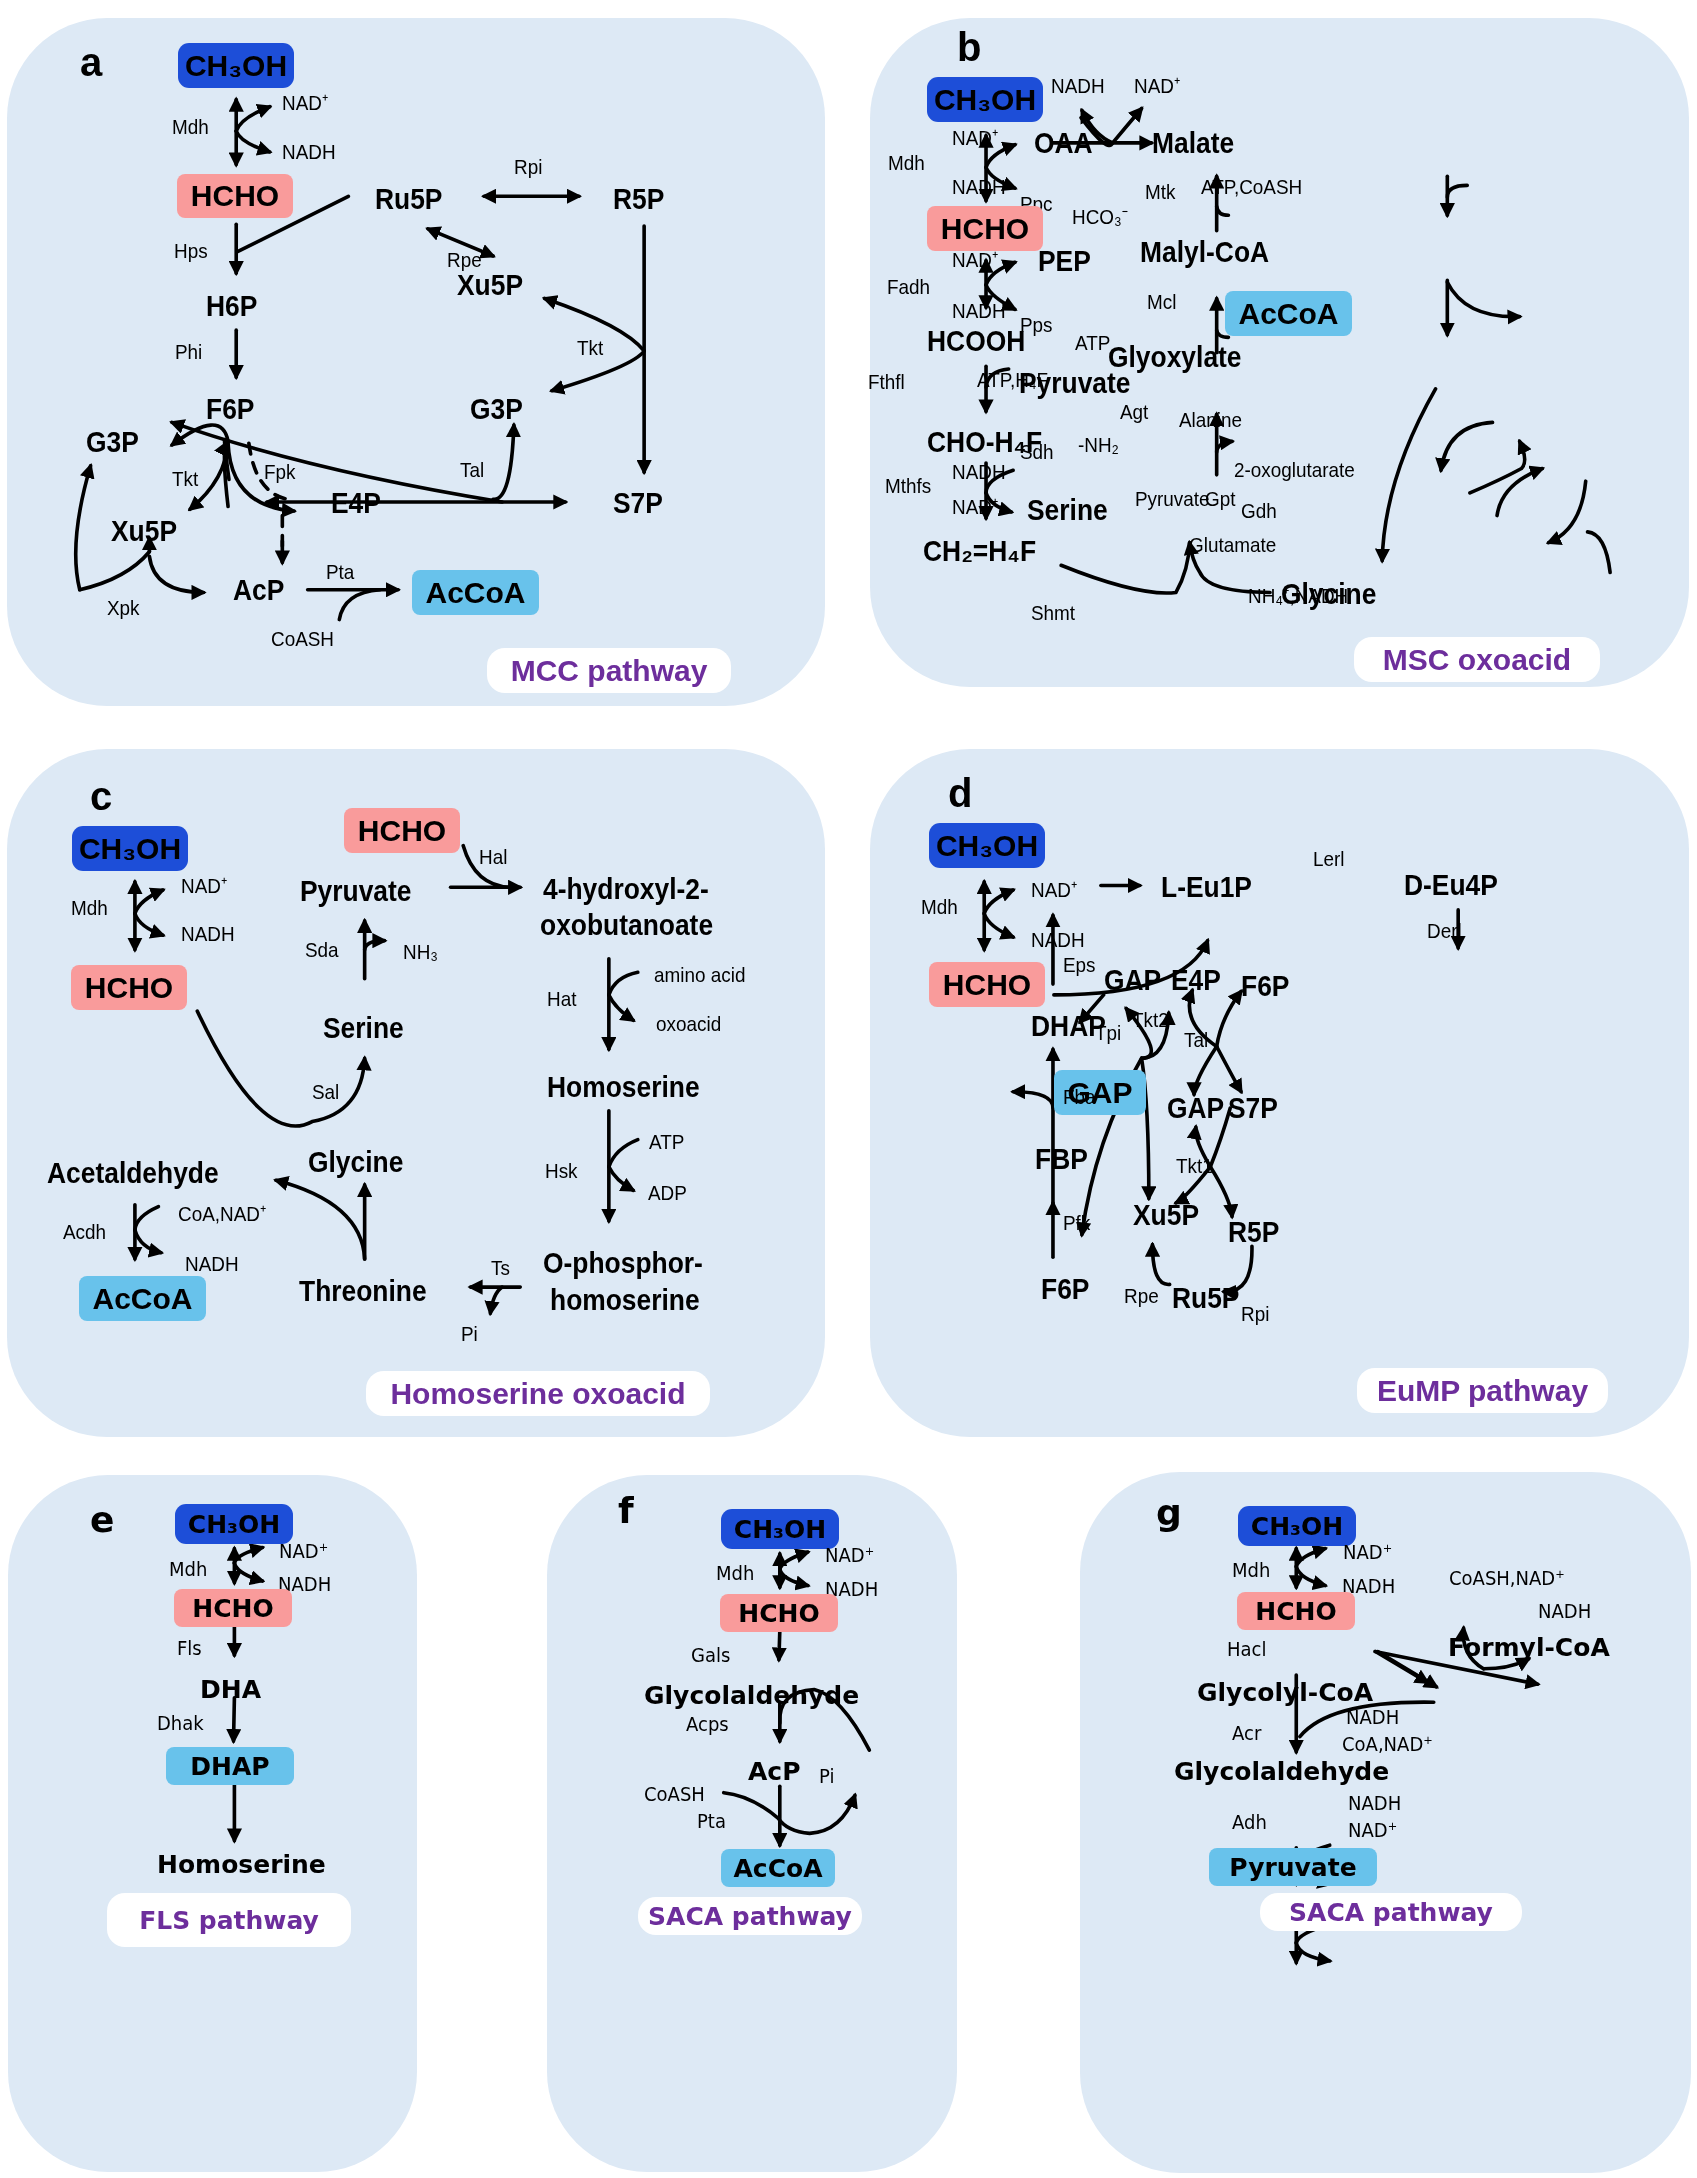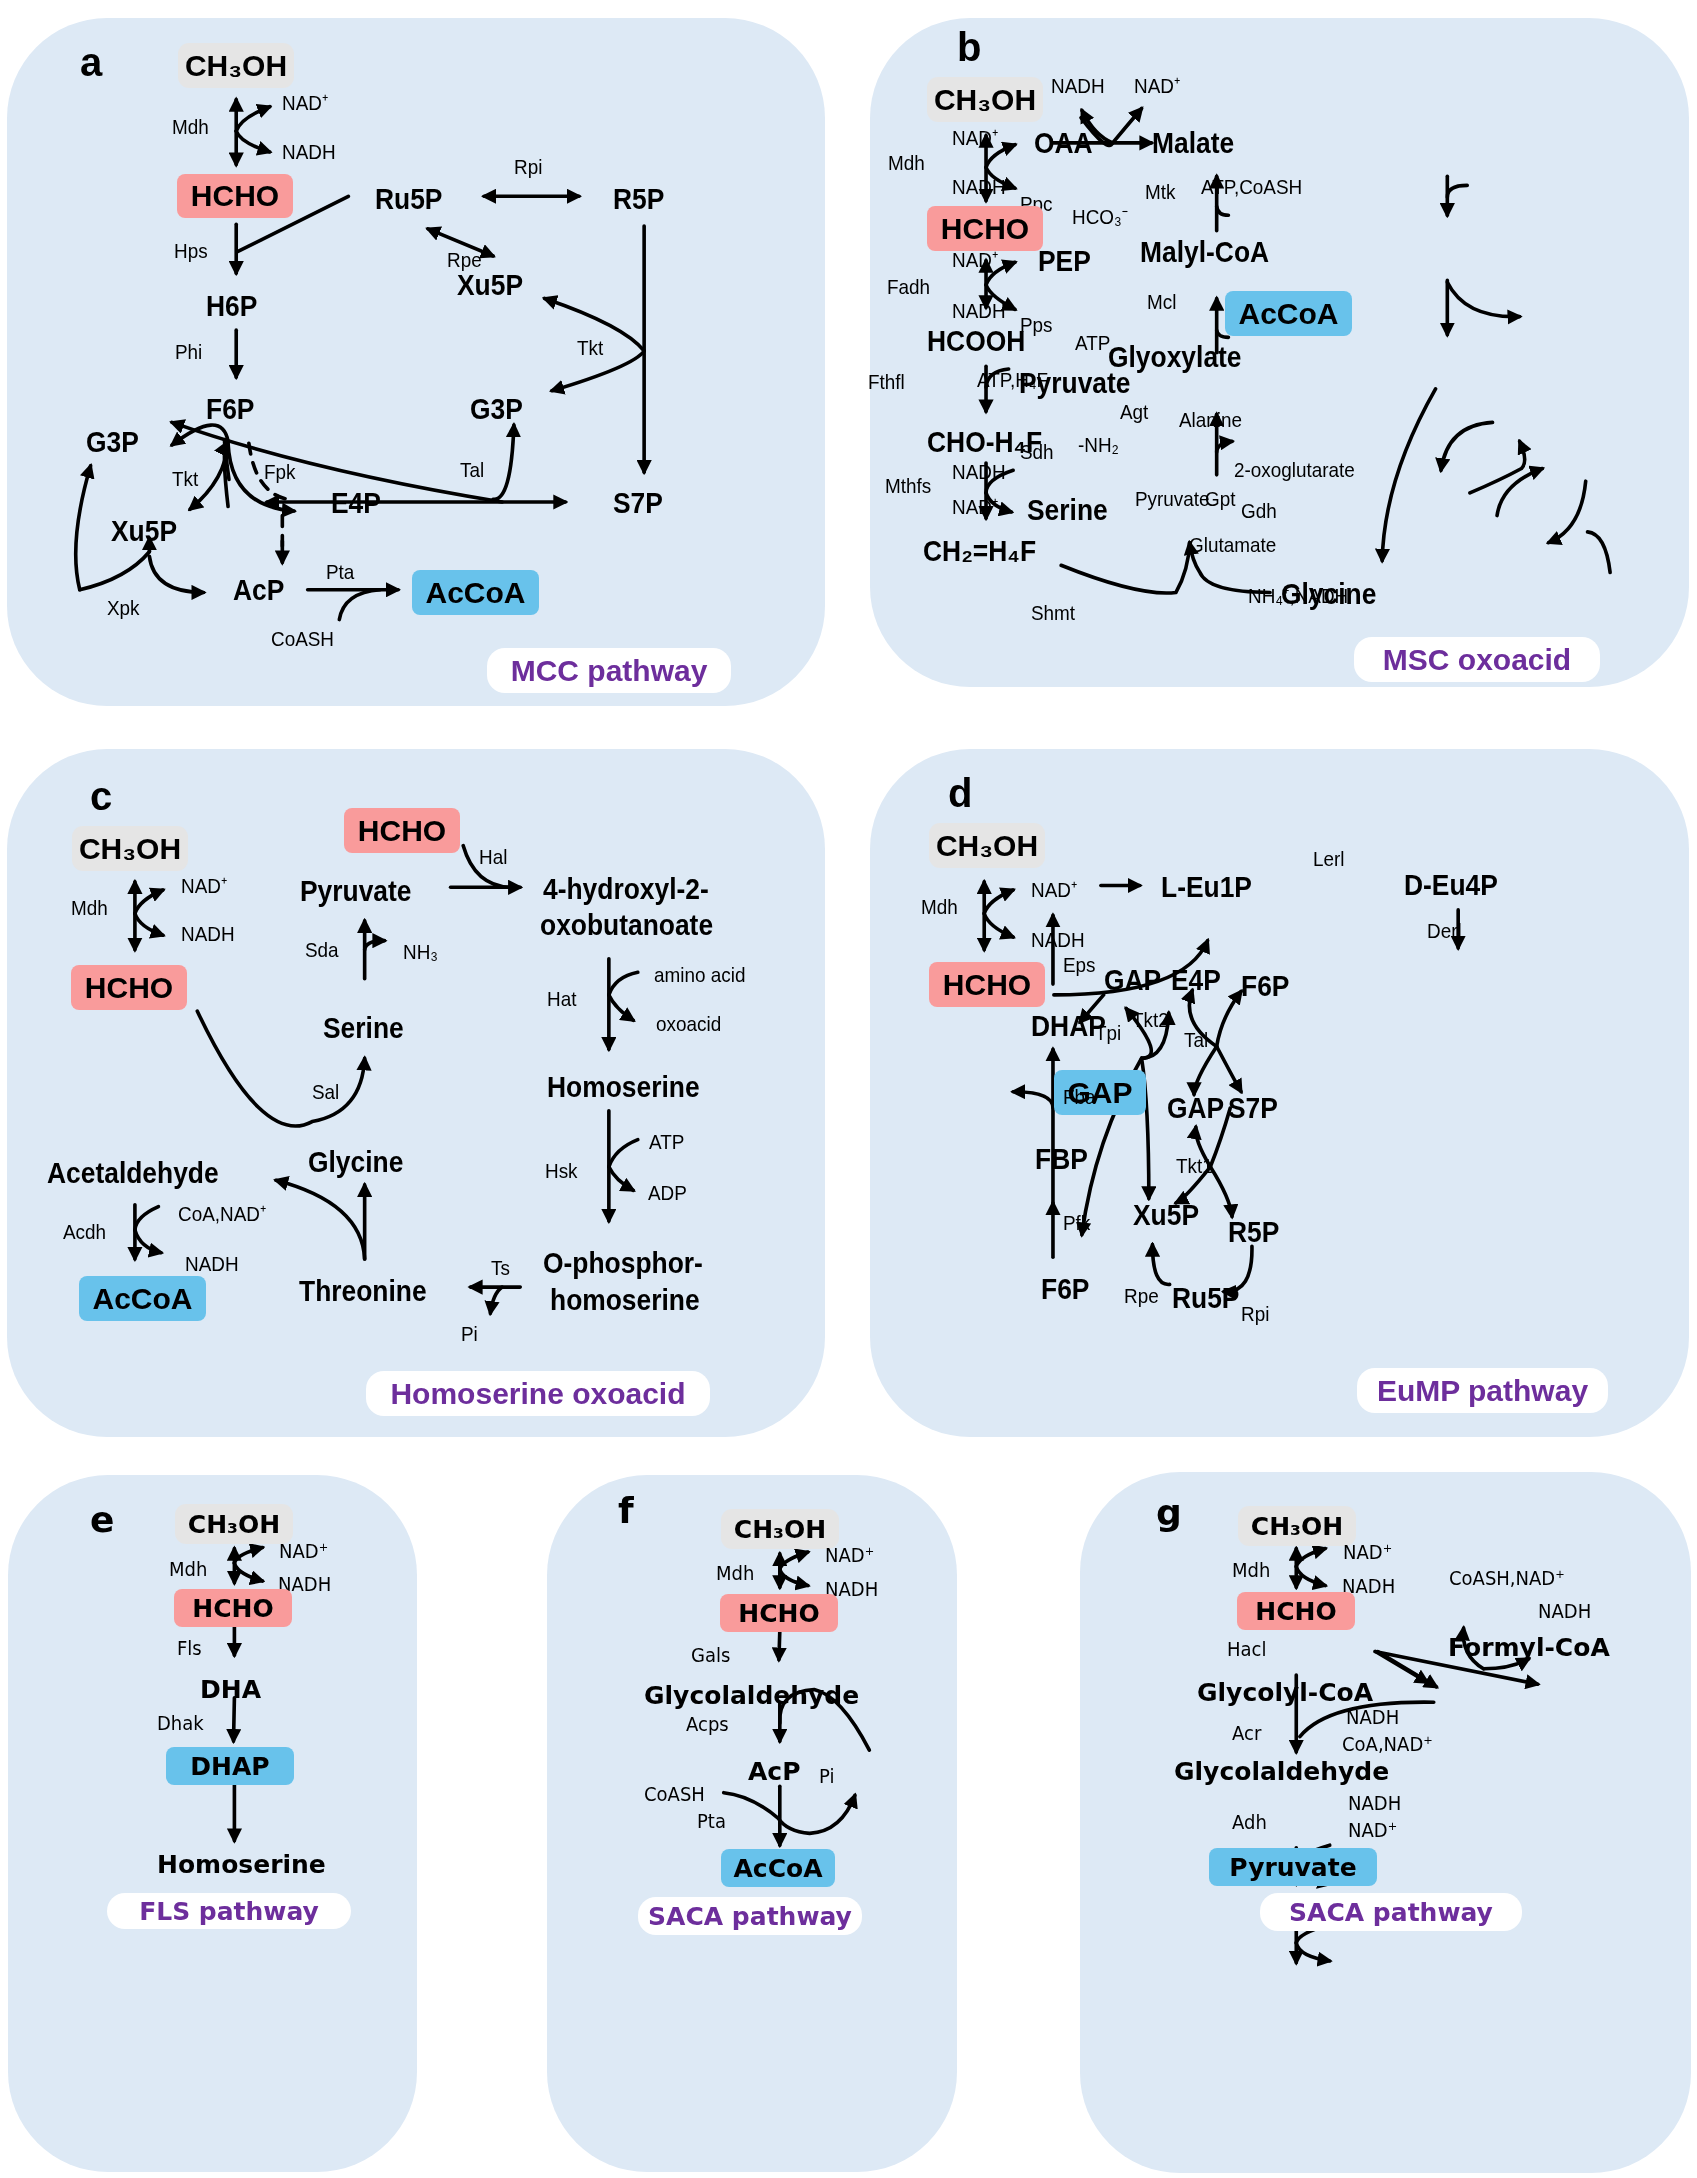--- a/index.html
+++ b/index.html
@@ -7,21 +7,21 @@
          font-family:"Liberation Sans", sans-serif; color:#000; }
   .panel { position:absolute; background:#dde9f5; border-radius:100px; }
   .plabel { position:absolute; font-weight:bold; font-size:40px; line-height:1; }
   svg.arrows { position:absolute; left:0; top:0; width:1698px; height:2178px; pointer-events:none; }
   .t { position:absolute; white-space:nowrap; line-height:1; }
   .m { font-weight:bold; font-size:30px; transform:scaleX(0.88); transform-origin:left top; }
   .e { font-size:21px; transform:scaleX(0.9); transform-origin:left top; }
   .c { font-size:21px; transform:scaleX(0.9); transform-origin:left top; }
   .box { position:absolute; border-radius:8.1px; font-weight:bold; font-size:30px;
          display:flex; align-items:center; justify-content:center; line-height:1; white-space:nowrap; }
-  .orange { background:#e5e5e5;border-radius:11px; }
+  .orange { background:#1d4ed8;border-radius:11px; }
   .red { background:#f99b9b; }
   .blue { background:#68c2eb; }
   .name-tag { position:absolute; background:#ffffff; border-radius:18px; color:#6d2e9c;
               font-weight:bold; font-size:30px; display:flex; align-items:center; justify-content:center; white-space:nowrap; }
   .wide { font-family:"DejaVu Sans", sans-serif; }
   .wide.m, .wide .mtxt { transform:none; }
 </style>
 </head>
 <body>
 
@@ -387,21 +387,21 @@
 <div class="box red wide" style="left:174px;top:1589px;width:118px;height:38px;font-size:25px;">
     <span>HCHO</span>
   </div>
 <div class="t e wide" style="left:177px;top:1638px;font-size:20px;">Fls</div>
 <div class="t m wide" style="left:200px;top:1677px;font-size:25px;">DHA</div>
 <div class="t e wide" style="left:157px;top:1713px;font-size:20px;">Dhak</div>
 <div class="box blue wide" style="left:166px;top:1747px;width:128px;height:38px;font-size:25px;">
     <span>DHAP</span>
   </div>
 <div class="t m wide" style="left:157px;top:1852px;font-size:25px;">Homoserine</div>
-<div class="name-tag wide" style="left:107px;top:1893px;width:244px;height:36px;font-size:25px;">FLS pathway</div>
+<div class="name-tag wide" style="left:107px;top:1893px;width:244px;height:54px;font-size:25px;">FLS pathway</div>
 
 <div class="plabel wide" style="left:618px;top:1493px;font-size:36px;">f</div>
 <div class="box orange wide" style="left:721px;top:1509px;width:118px;height:40px;font-size:25px;">
     <span>CH₃OH</span>
   </div>
 <div class="t c wide" style="left:825px;top:1545px;font-size:20px;">NAD⁺</div>
 <div class="t e wide" style="left:716px;top:1563px;font-size:20px;">Mdh</div>
 <div class="t c wide" style="left:825px;top:1579px;font-size:20px;">NADH</div>
 <div class="box red wide" style="left:720px;top:1594px;width:118px;height:38px;font-size:25px;">
     <span>HCHO</span>

